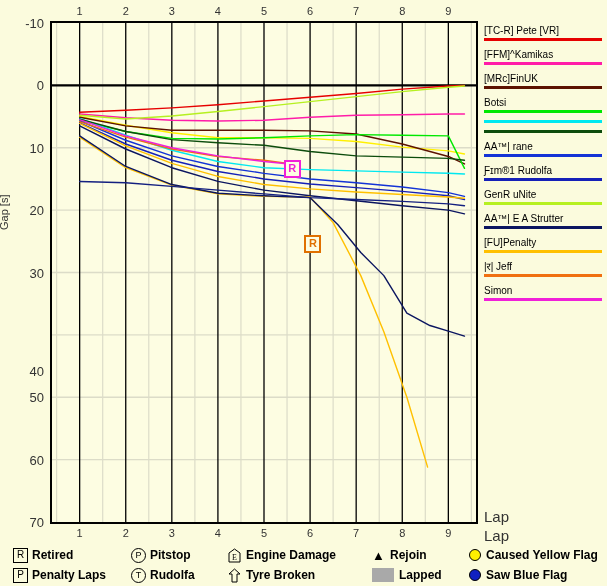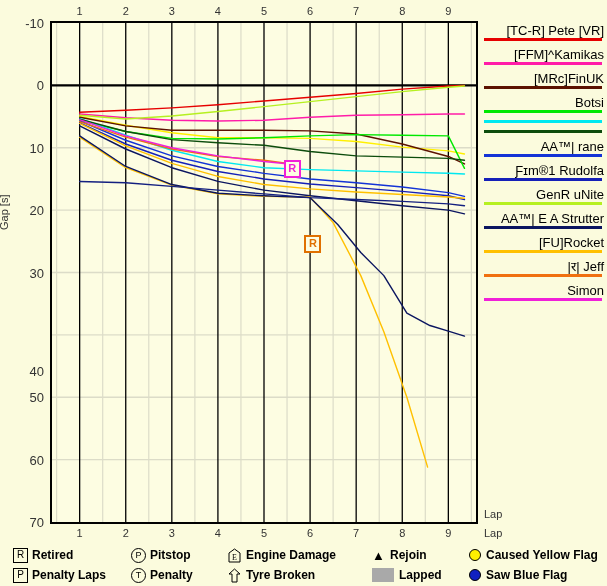--- a/index.html
+++ b/index.html
@@ -19,26 +19,26 @@
   .svg-layer{position:absolute;left:0;top:0;width:100%;height:100%;}
 
   .ylabel{
     position:absolute;left:-2px;top:230px;
     transform:rotate(-90deg);transform-origin:left top;
     font-size:11px;color:#333;white-space:nowrap;
   }
   .ytick{position:absolute;right:0;font-size:13px;color:#333;text-align:right;
          width:40px;line-height:1;}
   .xtick{position:absolute;font-size:11px;color:#333;text-align:center;width:30px;}
-  .laplabel{position:absolute;font-size:11px;color:#333;}
+  .laplabel{position:absolute;font-size:15px;color:#333;}
 
   
   .legend{position:absolute;left:484px;top:24px;width:120px;}
   .legend-item{margin-bottom:7px;}
-  .legend-text{font-size:13px;color:#000;white-space:nowrap;line-height:13px;text-align:right;}
+  .legend-text{font-size:10px;color:#000;white-space:nowrap;line-height:13px;}
   .legend-swatch{height:3px;width:118px;margin-top:1px;}
 
   
   .keybar{position:absolute;left:0;top:545px;width:607px;height:41px;
           font-size:12px;color:#000;}
   .keycol{position:absolute;top:0;}
   .keyrow{display:flex;align-items:center;height:20px;}
   .keyicon{width:17px;height:15px;margin-right:3px;display:flex;
            align-items:center;justify-content:center;flex:0 0 auto;}
   .sq{width:13px;height:13px;border:1px solid #000;display:flex;
@@ -185,21 +185,21 @@
       </div>
       <div class="legend-item">
         <div class="legend-text">GenR uNite</div>
         <div class="legend-swatch" style="background: rgb(182, 240, 32);"></div>
       </div>
       <div class="legend-item">
         <div class="legend-text">AA™| E A Strutter</div>
         <div class="legend-swatch" style="background: rgb(11, 21, 96);"></div>
       </div>
       <div class="legend-item">
-        <div class="legend-text">[FU]Rocket</div>
+        <div class="legend-text">[FU]Penalty</div>
         <div class="legend-swatch" style="background: rgb(255, 192, 0);"></div>
       </div>
       <div class="legend-item">
         <div class="legend-text">|र| Jeff</div>
         <div class="legend-swatch" style="background: rgb(240, 112, 16);"></div>
       </div>
       <div class="legend-item">
         <div class="legend-text">Simon</div>
         <div class="legend-swatch" style="background: rgb(240, 32, 216);"></div>
       </div>
@@ -224,21 +224,21 @@
         <div class="keyrow">
           <span class="keyicon">
             <span class="circ">P</span>
           </span>
           <span class="keytxt">Pitstop</span>
         </div>
         <div class="keyrow">
           <span class="keyicon">
             <span class="circ">T</span>
           </span>
-          <span class="keytxt">Penalty</span>
+          <span class="keytxt">Rudolfa</span>
         </div>
       </div>
       <div class="keycol" style="left: 226px;">
         <div class="keyrow">
           <span class="keyicon">
             <svg width="13" height="15" viewBox="0 0 13 15">
               <path d="M6.5 1 L12 5 L12 14 L1 14 L1 5 Z" fill="#FBFBDD" stroke="#000" stroke-width="1"></path>
               <text x="6.5" y="12" font-size="8" text-anchor="middle" font-family="Liberation Serif, serif">E</text>
             </svg>
           </span>

